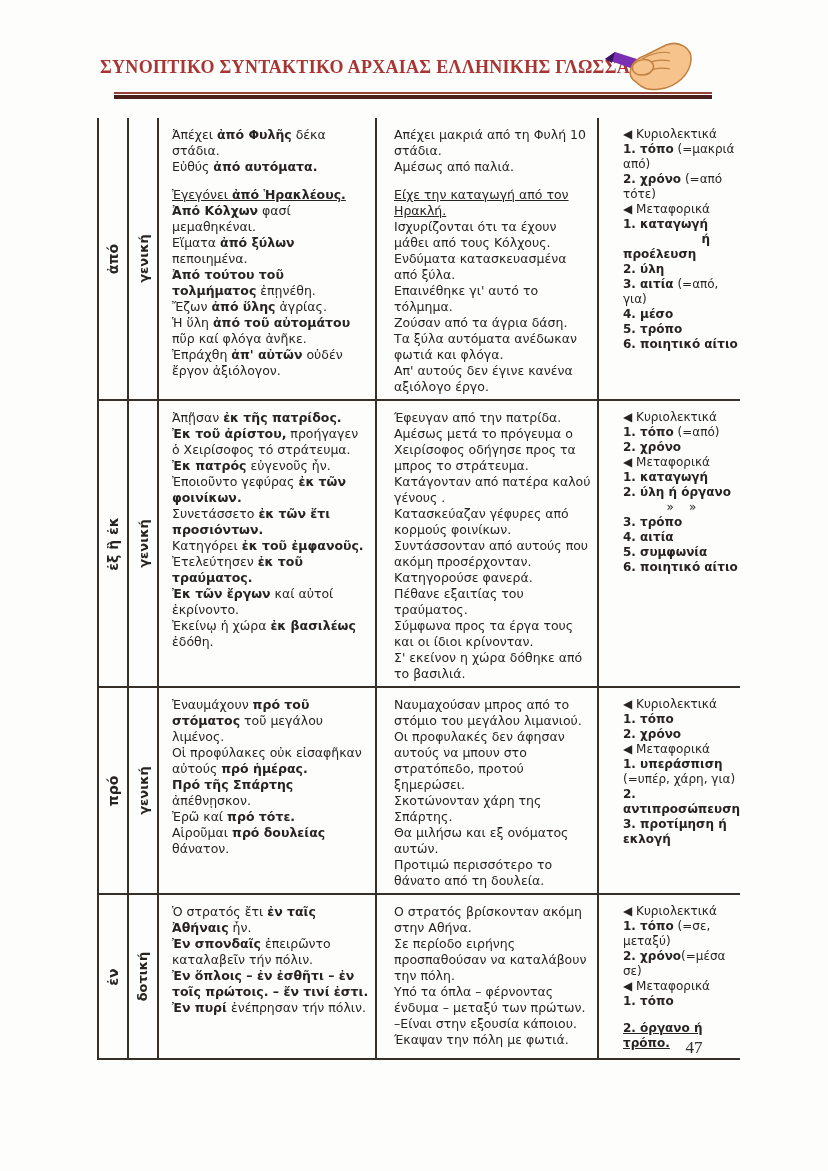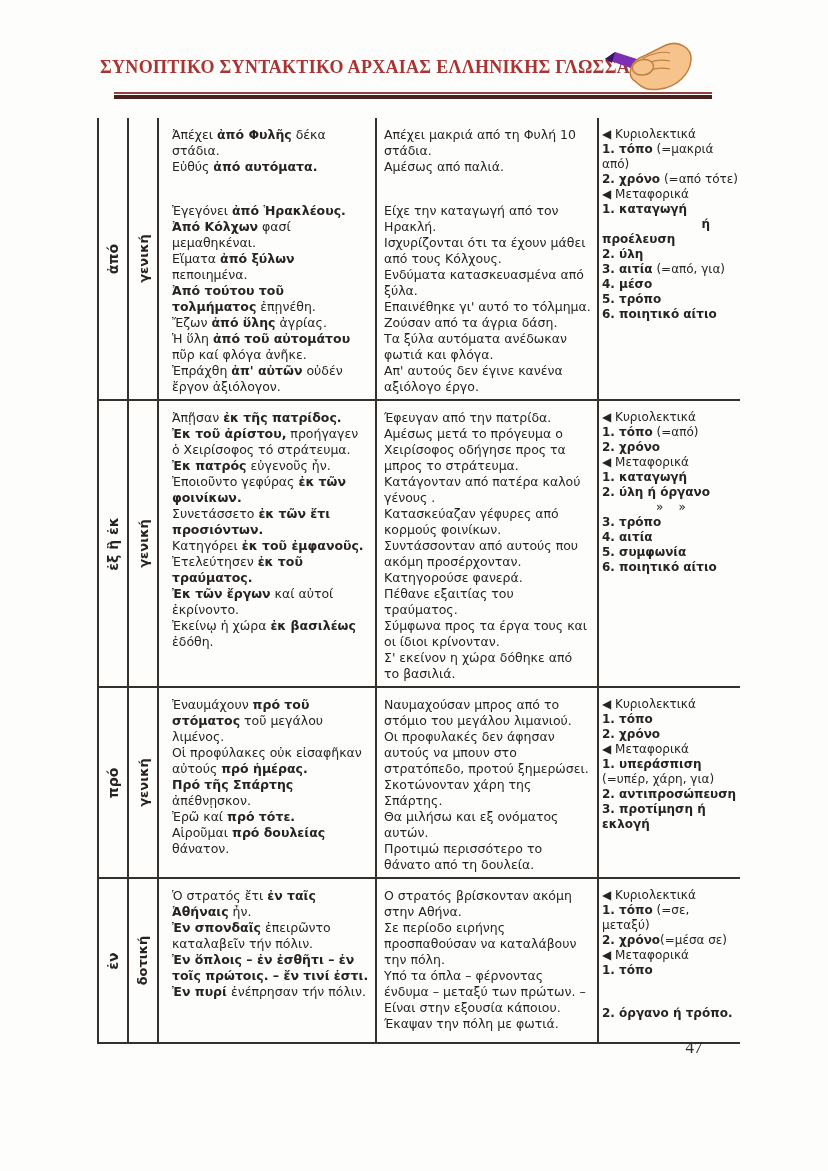--- a/index.html
+++ b/index.html
@@ -41,26 +41,26 @@
   .prep-cell, .case-cell { display: flex; align-items: center; justify-content: center; }
   .vlabel {
     transform: rotate(-90deg);
     white-space: nowrap;
     font-weight: bold;
   }
   .prep-cell .vlabel { font-size: 14px; }
   .case-cell .vlabel { font-size: 13px; }
 
   .ancient-cell { padding: 9px 6px 4px 13px; font-size: 12.5px; line-height: 16px; }
-  .modern-cell  { padding: 9px 6px 4px 7px; font-size: 12.5px; line-height: 16px; }
-  .usage-cell   { padding: 9px 2px 4px 3px;  font-size: 12px;   line-height: 15px; }
+  .modern-cell  { padding: 9px 6px 4px 17px; font-size: 12.5px; line-height: 16px; }
+  .usage-cell   { padding: 9px 2px 4px 24px;  font-size: 12px;   line-height: 15px; }
 
   .para, .usage-item { margin: 0; }
   .g1 { }
-  .g2 { margin-top: 28px; }
+  .g2 { margin-top: 12px; text-decoration: underline; }
   .a-c { text-align: center; }
   .a-r { text-align: right; padding-right: 30px; }
   b { font-weight: bold; }
 
   .page-number {
     position: absolute; left: 664px; top: 1038px; width: 60px;
     text-align: center;
     font-family: "Liberation Serif", serif;
     font-size: 17px; color: #2f2d2b;
   }

